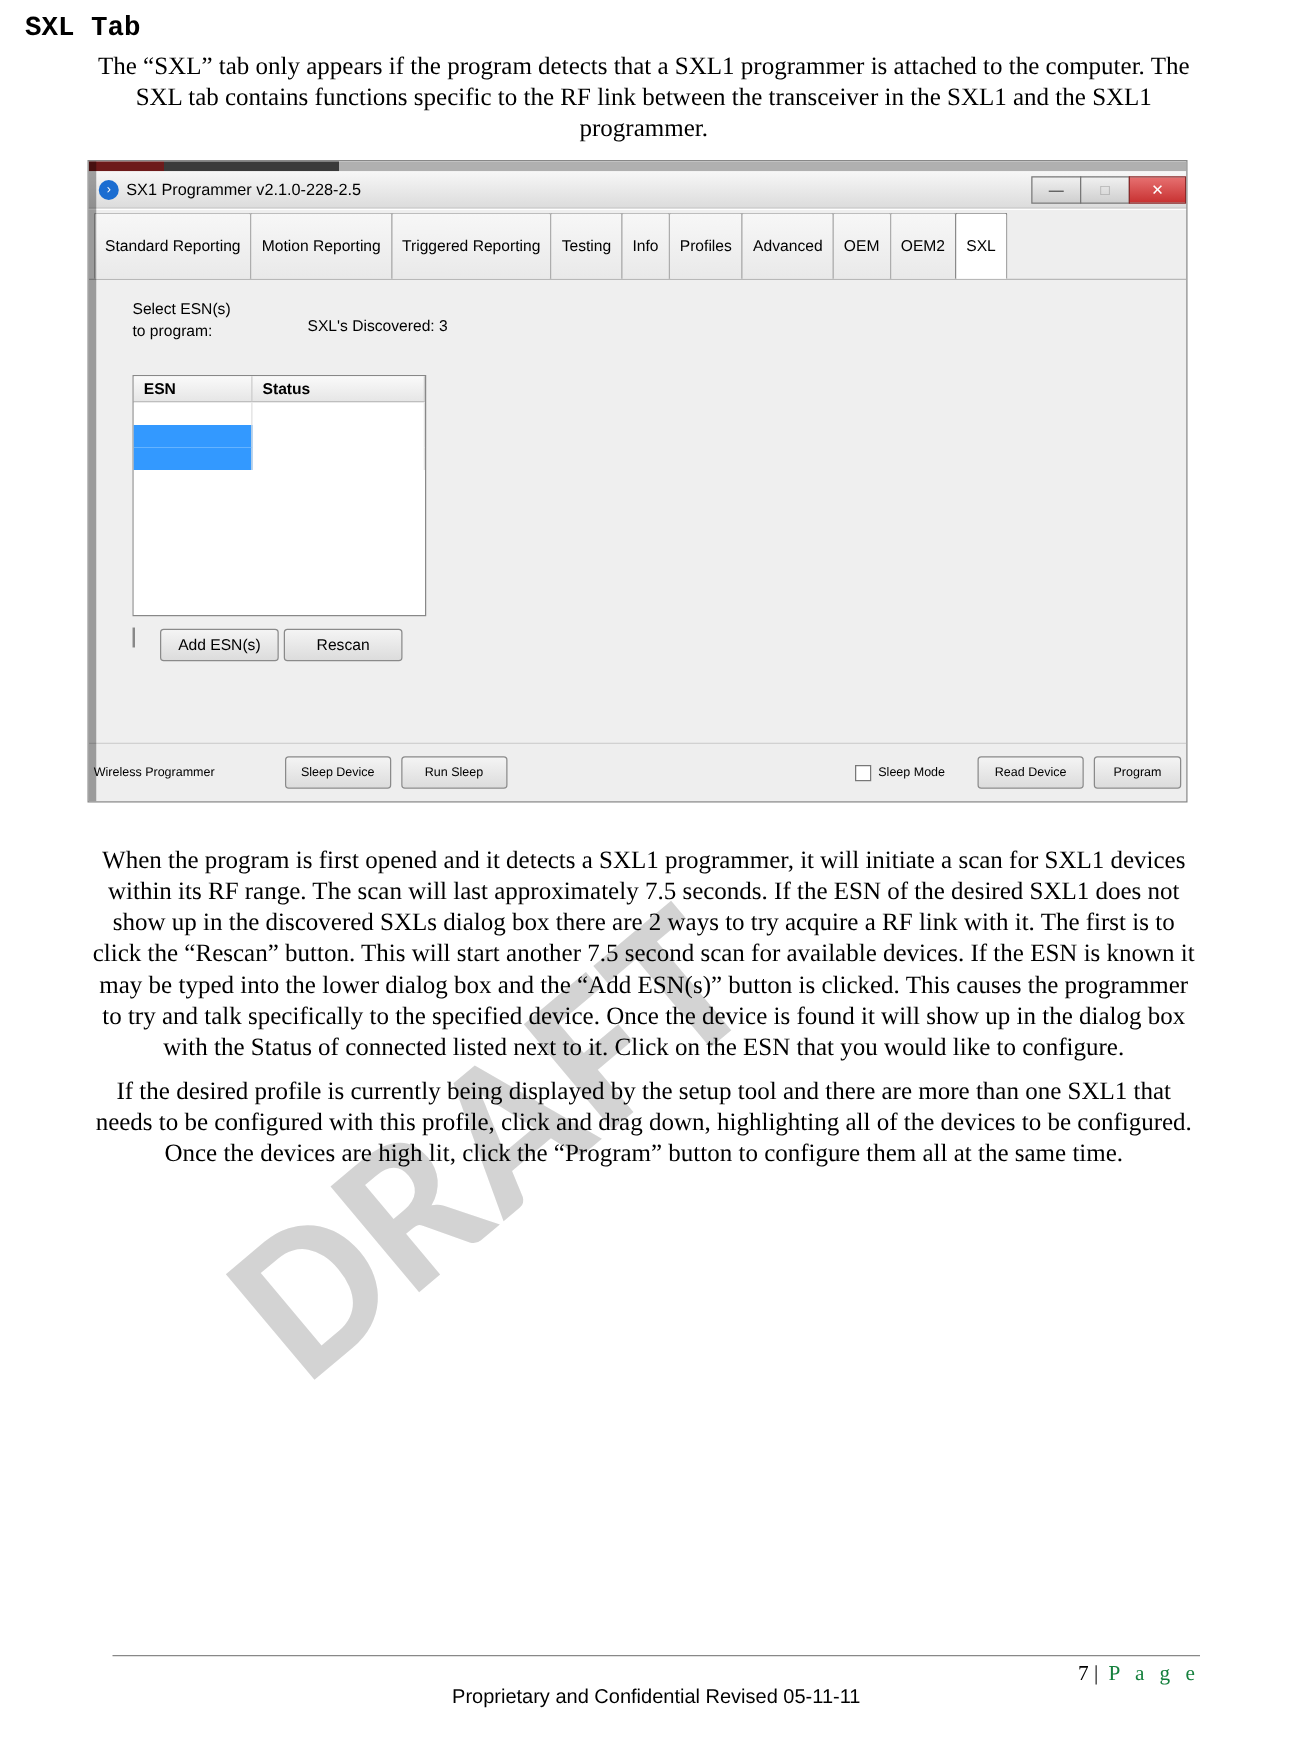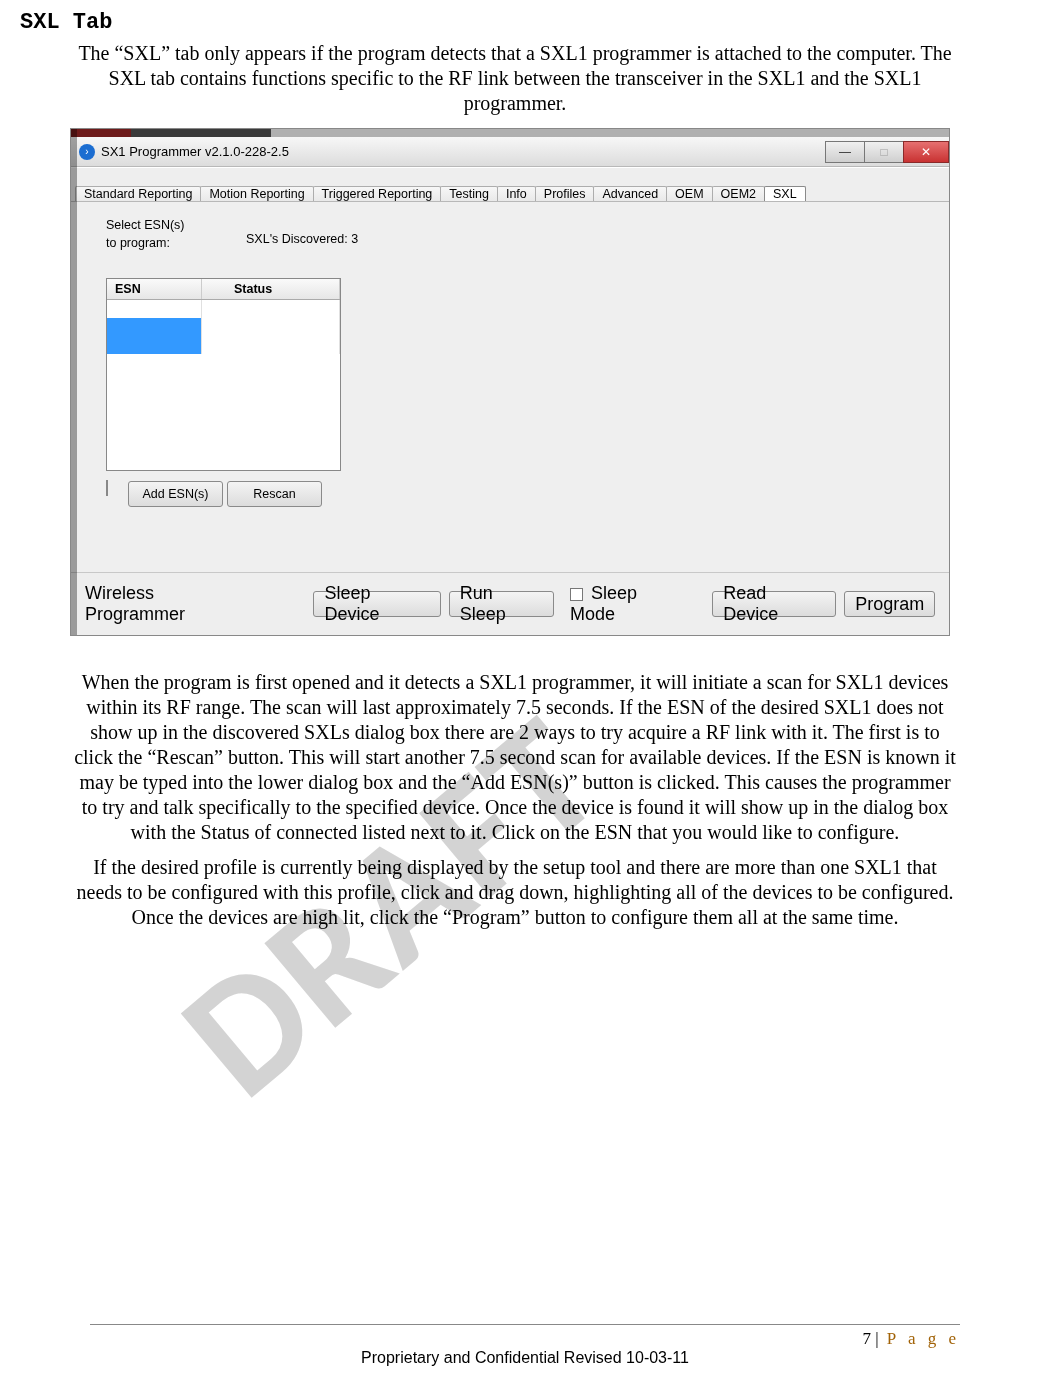--- a/index.html
+++ b/index.html
@@ -79,28 +79,27 @@
   .ss-tabbar {
     display: flex;
     background: #eee;
     border-top: 1px solid #fff;
     border-bottom: 1px solid #b8b8b8;
     font-family: "Segoe UI", Tahoma, Arial, sans-serif;
     font-size: 12.5px;
     padding: 2px 4px 0 4px;
   }
   .ss-tab {
-    padding: 0 8px;
+    padding: 19px 8px;
     border: 1px solid #adadad;
     border-bottom: none;
     background: linear-gradient(to bottom,#f7f7f7,#e9e9e9);
     margin-right: -1px;
     border-radius: 2px 2px 0 0;
     white-space: nowrap;
-    margin-top: 16px;
   }
   .ss-tab.active {
     background: #fff;
     position: relative;
     z-index: 2;
     border-color: #8a8a8a;
   }
   .ss-body {
     background: #efefef;
     padding: 16px 16px 10px 35px;
@@ -113,21 +112,21 @@
   .ss-discovered { position:absolute; left: 175px; top: 30px; }
   .ss-table {
     width: 235px;
     border: 1px solid #888;
     background: #fff;
     margin-top: 24px;
   }
   .ss-table-header { display:flex; border-bottom: 1px solid #aaa; background: linear-gradient(to bottom,#fafafa,#e6e6e6); justify-content: space-between; }
   .ss-th { padding: 3px 8px; font-weight: bold; border-right: 1px solid #ccc; }
   .ss-th.esn { width: 95px; }
-  .ss-th.stat { flex: 1; margin-left: 24px; }
+  .ss-th.stat { flex: 1; }
   .ss-table-body { height: 170px; background: #fff; }
   .ss-row { display:flex; height: 18px; }
   .ss-cell { border-right: 1px solid #e0e0e0; }
   .ss-cell.esn { width: 95px; }
   .ss-cell.stat { flex: 1; }
   .ss-row.sel .ss-cell.esn { background: #3399ff; }
   .ss-lower-input {
     width: 130px; height: 24px;
     border: 1px solid #888; background:#fff;
     margin-top: 8px;
@@ -139,25 +138,25 @@
     border-radius: 3px;
     padding: 3px 12px;
     font-size: 12.5px;
     min-width: 95px;
     height: 26px;
   }
   .ss-btn-col { display:inline-flex; flex-direction:row; gap:4px; vertical-align: top; margin-left: 20px; }
   .ss-bottombar {
     background: #eee;
     border-top: 1px solid #c8c8c8;
-    padding: 10px 14px;
+    padding: 10px 4px;
     display:flex;
     align-items:center;
     font-family: "Segoe UI", Tahoma, Arial, sans-serif;
-    font-size: 18px;
+    font-size: 10px;
     gap: 8px;
   }
   .ss-checkbox {
     width: 13px; height: 13px;
     border: 1px solid #777;
     background: #fff;
     display:inline-block;
     vertical-align: middle;
     margin-right: 3px;
   }
@@ -208,21 +207,21 @@
     display:flex;
     justify-content: space-between;
     align-items:flex-start;
     flex-wrap: wrap;
   }
   .footer .pnum {
     font-size: 17px;
     color: #000;
     margin-left:auto;
   }
-  .footer .pnum .pword { color: #a16207; letter-spacing: 4px; margin-left: 4px; }
+  .footer .pnum .pword { color: #15803d; letter-spacing: 4px; margin-left: 4px; }
   .footer .propline {
     width: 100%;
     text-align: center;
     font-family: Arial, Helvetica, sans-serif;
     font-size: 16px;
   }
 </style>
 </head>
 <body>
 
@@ -320,14 +319,14 @@
     <div class="body-text">If the desired profile is currently being displayed by the setup tool  and there are more than one SXL1 that needs to be configured with this profile, click and drag down, highlighting all of the devices to be configured. Once the devices are high lit, click the “Program” button to configure them all at the same time.</div>
   </div>
 </div>
 
 <div class="footer">
   <span class="pnum">
     <span>7</span>
     <span style="color:#000;">|</span>
     <span class="pword">P a g e</span>
   </span>
-  <div class="propline">Proprietary and Confidential Revised 10-03-11</div>
+  <div class="propline">Proprietary and Confidential Revised 05-11-11</div>
 </div>
 
 </body></html>

